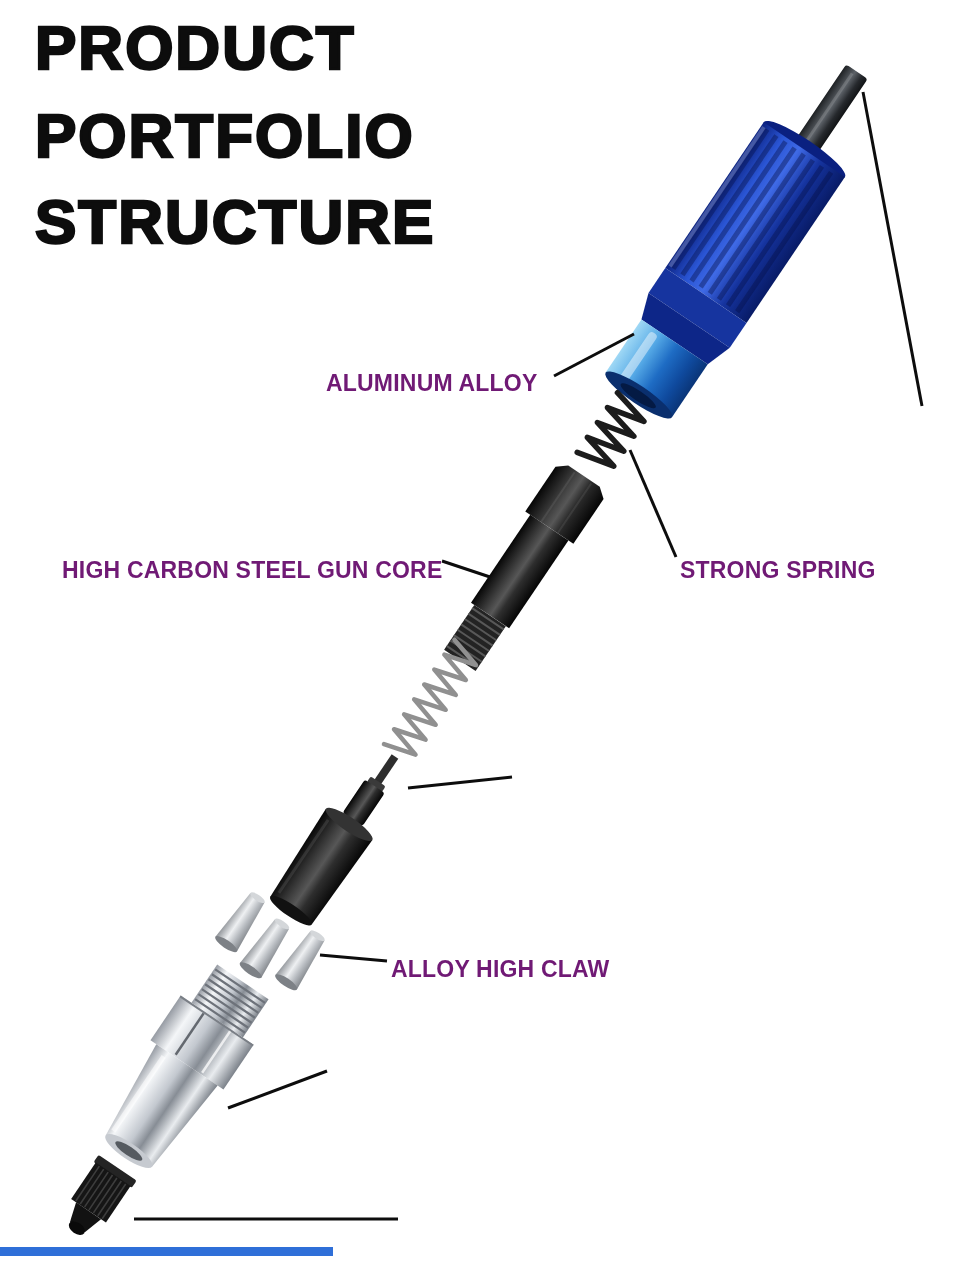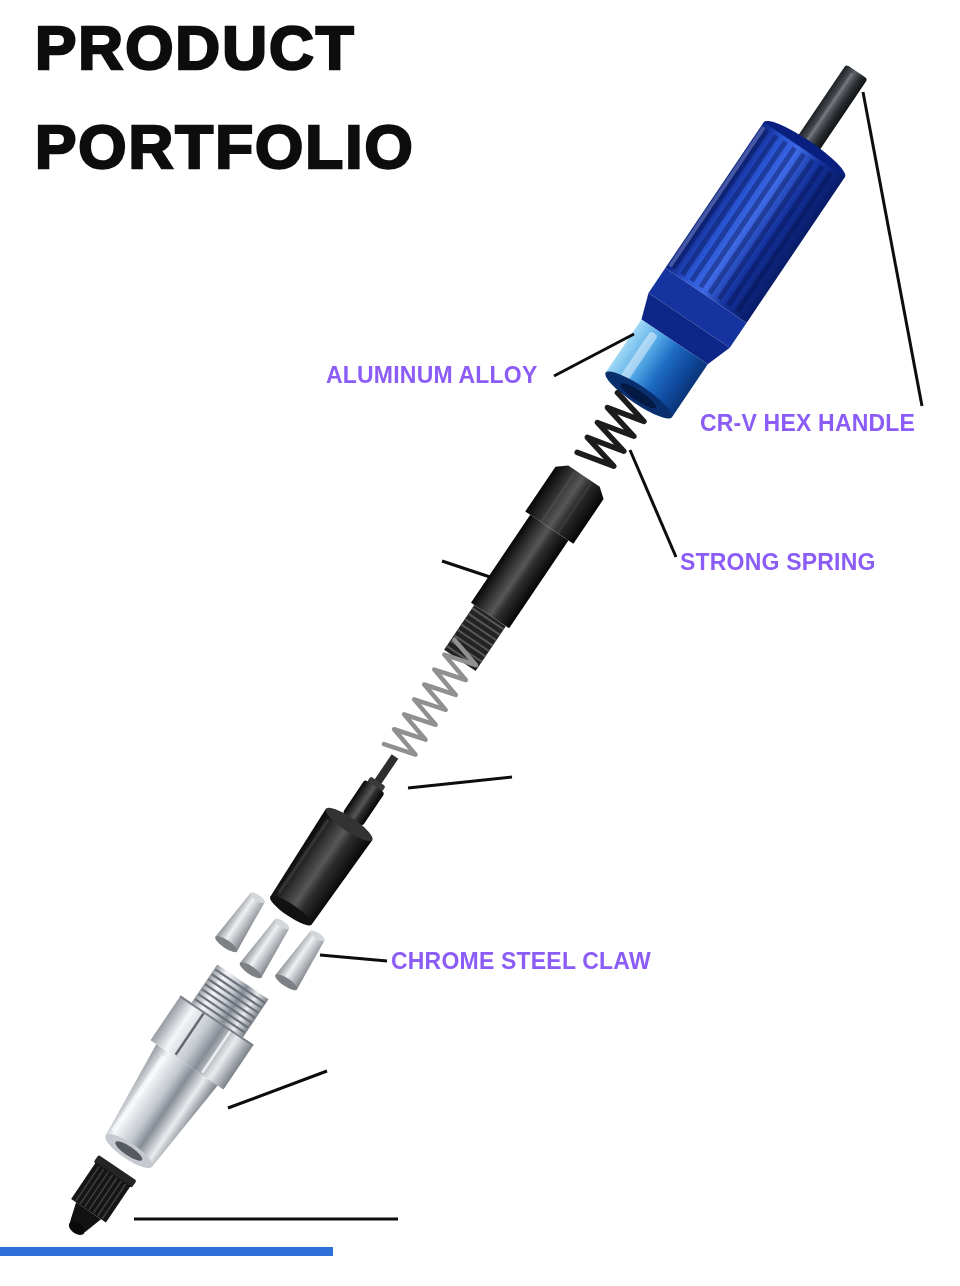--- a/index.html
+++ b/index.html
@@ -1,31 +1,32 @@
 <!DOCTYPE html>
 <html><head>
 <meta charset="utf-8">
 <style>
   html,body{margin:0;padding:0;background:#ffffff;}
   #page{position:relative;width:960px;height:1256px;background:#ffffff;overflow:hidden;
         font-family:"Liberation Sans","DejaVu Sans",sans-serif;}
   .title-line{position:absolute;left:35px;color:#0d0d0d;font-size:62px;font-weight:900;
         letter-spacing:2px;-webkit-text-stroke:2.5px #0d0d0d;white-space:nowrap;}
-  .part-label{position:absolute;color:#8b5cf6;font-size:23px;font-weight:700;
-        letter-spacing:.2px;white-space:nowrap;}
+  .part-label{position:absolute;color:#701a75;font-size:23px;font-weight:700;
+        letter-spacing:.2px;white-space:nowrap;margin-top:8px;}
   #diagram-svg{position:absolute;left:0;top:0;}
   #accent-bar{position:absolute;left:0;top:1247px;width:333px;height:39px;background:#2f6fd8;}
 </style>
 </head>
 <body>
 
 <div id="page">
 
   <div class="title-line" style="top:12px">PRODUCT</div>
-  <div class="title-line" style="top:111px">PORTFOLIO</div>
+  <div class="title-line" style="top:100px">PORTFOLIO</div>
+  <div class="title-line" style="top:186px">STRUCTURE</div>
 
   <svg id="diagram-svg" width="960" height="1286" viewBox="0 0 960 1286">
     <defs>
       <linearGradient id="gradShank" x1="0" y1="0" x2="1" y2="0">
         <stop offset="0" stop-color="#1d2023"></stop>
           <stop offset="0.45" stop-color="#5c6167"></stop>
         <stop offset="0.75" stop-color="#26292d"></stop>
           <stop offset="1" stop-color="#121416"></stop>
       </linearGradient>
       <linearGradient id="gradBlue" x1="0" y1="0" x2="1" y2="0">
@@ -160,18 +161,18 @@
       <path d="M442 561 L490 577"></path>
       <path d="M676 557 L630 450"></path>
       <path d="M512 777 L408 788"></path>
       <path d="M387 961 L320 955"></path>
       <path d="M327 1071 L228 1108"></path>
       <path d="M398 1219 L134 1219"></path>
     </g>
   </svg>
 
   <div class="part-label" style="left:326px;top:362px">ALUMINUM ALLOY</div>
-  <div class="part-label" style="left:700px;top:410px">CR-V HEX HANDLE</div>
+  <div class="part-label" style="left:62px;top:549px">HIGH CARBON STEEL GUN CORE</div>
   <div class="part-label" style="left:680px;top:549px">STRONG SPRING</div>
-  <div class="part-label" style="left:391px;top:948px">CHROME STEEL CLAW</div>
+  <div class="part-label" style="left:391px;top:948px">ALLOY HIGH CLAW</div>
 
   <div id="accent-bar"></div>
 </div>
 
 </body></html>

